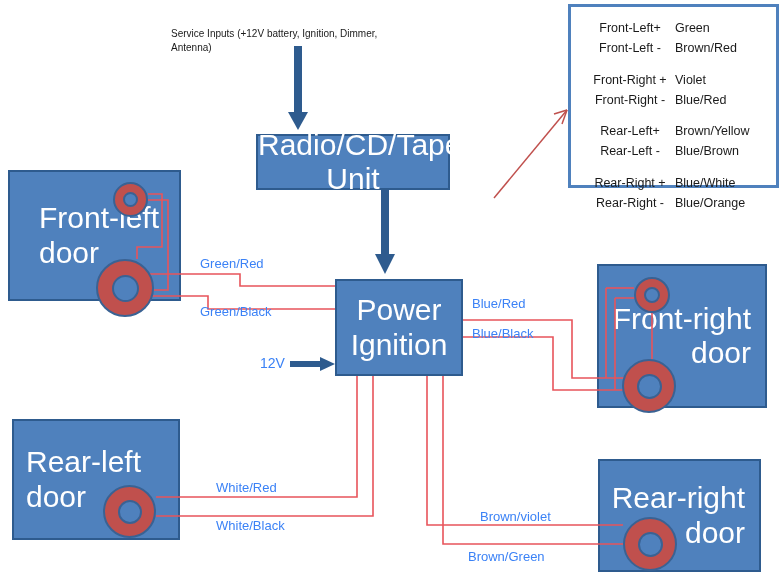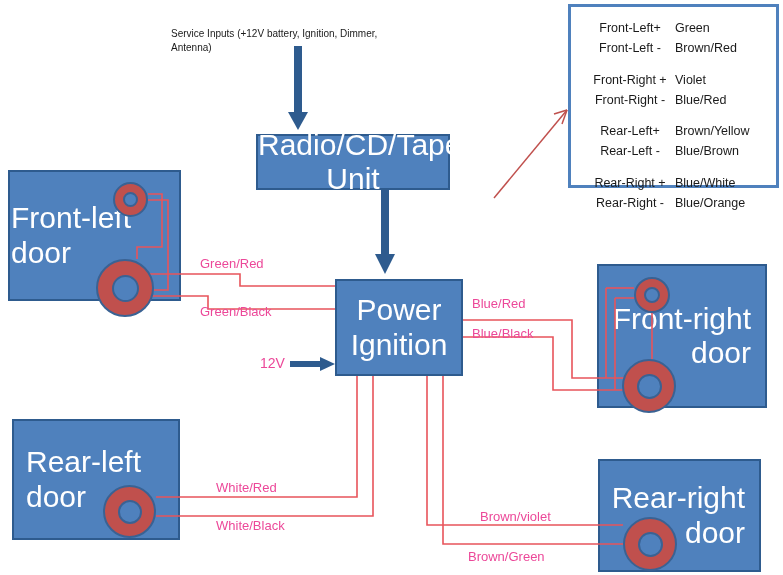--- a/index.html
+++ b/index.html
@@ -29,21 +29,21 @@
   .note{
     position:absolute;
     color:#1a1a1a;
     font-size:10px;
     line-height:1.42;
     white-space:pre-line;
     z-index:9;
   }
   .wirelabel{
     position:absolute;
-    color:#ec4899;
+    color:#3b82f6;
     font-size:13px;
     line-height:1;
     white-space:nowrap;
     z-index:9;
   }
 
   
   #legend{
     position:absolute;
     left:568px;top:4px;width:211px;height:184px;
@@ -119,21 +119,21 @@
   </svg>
 
   <div class="box" style="left:256px;top:134px;width:194px;height:56px;justify-content:center;text-align:center;">
     <span class="lbl">Radio/CD/Tape Unit</span>
   </div>
 
   <div class="box" style="left:335px;top:279px;width:128px;height:97px;justify-content:center;text-align:center;">
     <span class="lbl">Power Ignition</span>
   </div>
 
-  <div class="box" style="left:8px;top:170px;width:173px;height:131px;padding-left:1px;text-align:left;">
+  <div class="box" style="left:8px;top:170px;width:173px;height:131px;padding-left:29px;text-align:left;">
     <span class="lbl">Front-left door</span>
   </div>
 
   <div class="box" style="left:597px;top:264px;width:170px;height:144px;padding-right:14px;text-align:right;">
     <span class="lbl">Front-right door</span>
   </div>
 
   <div class="box" style="left:12px;top:419px;width:168px;height:121px;padding-left:12px;text-align:left;">
     <span class="lbl">Rear-left door</span>
   </div>

